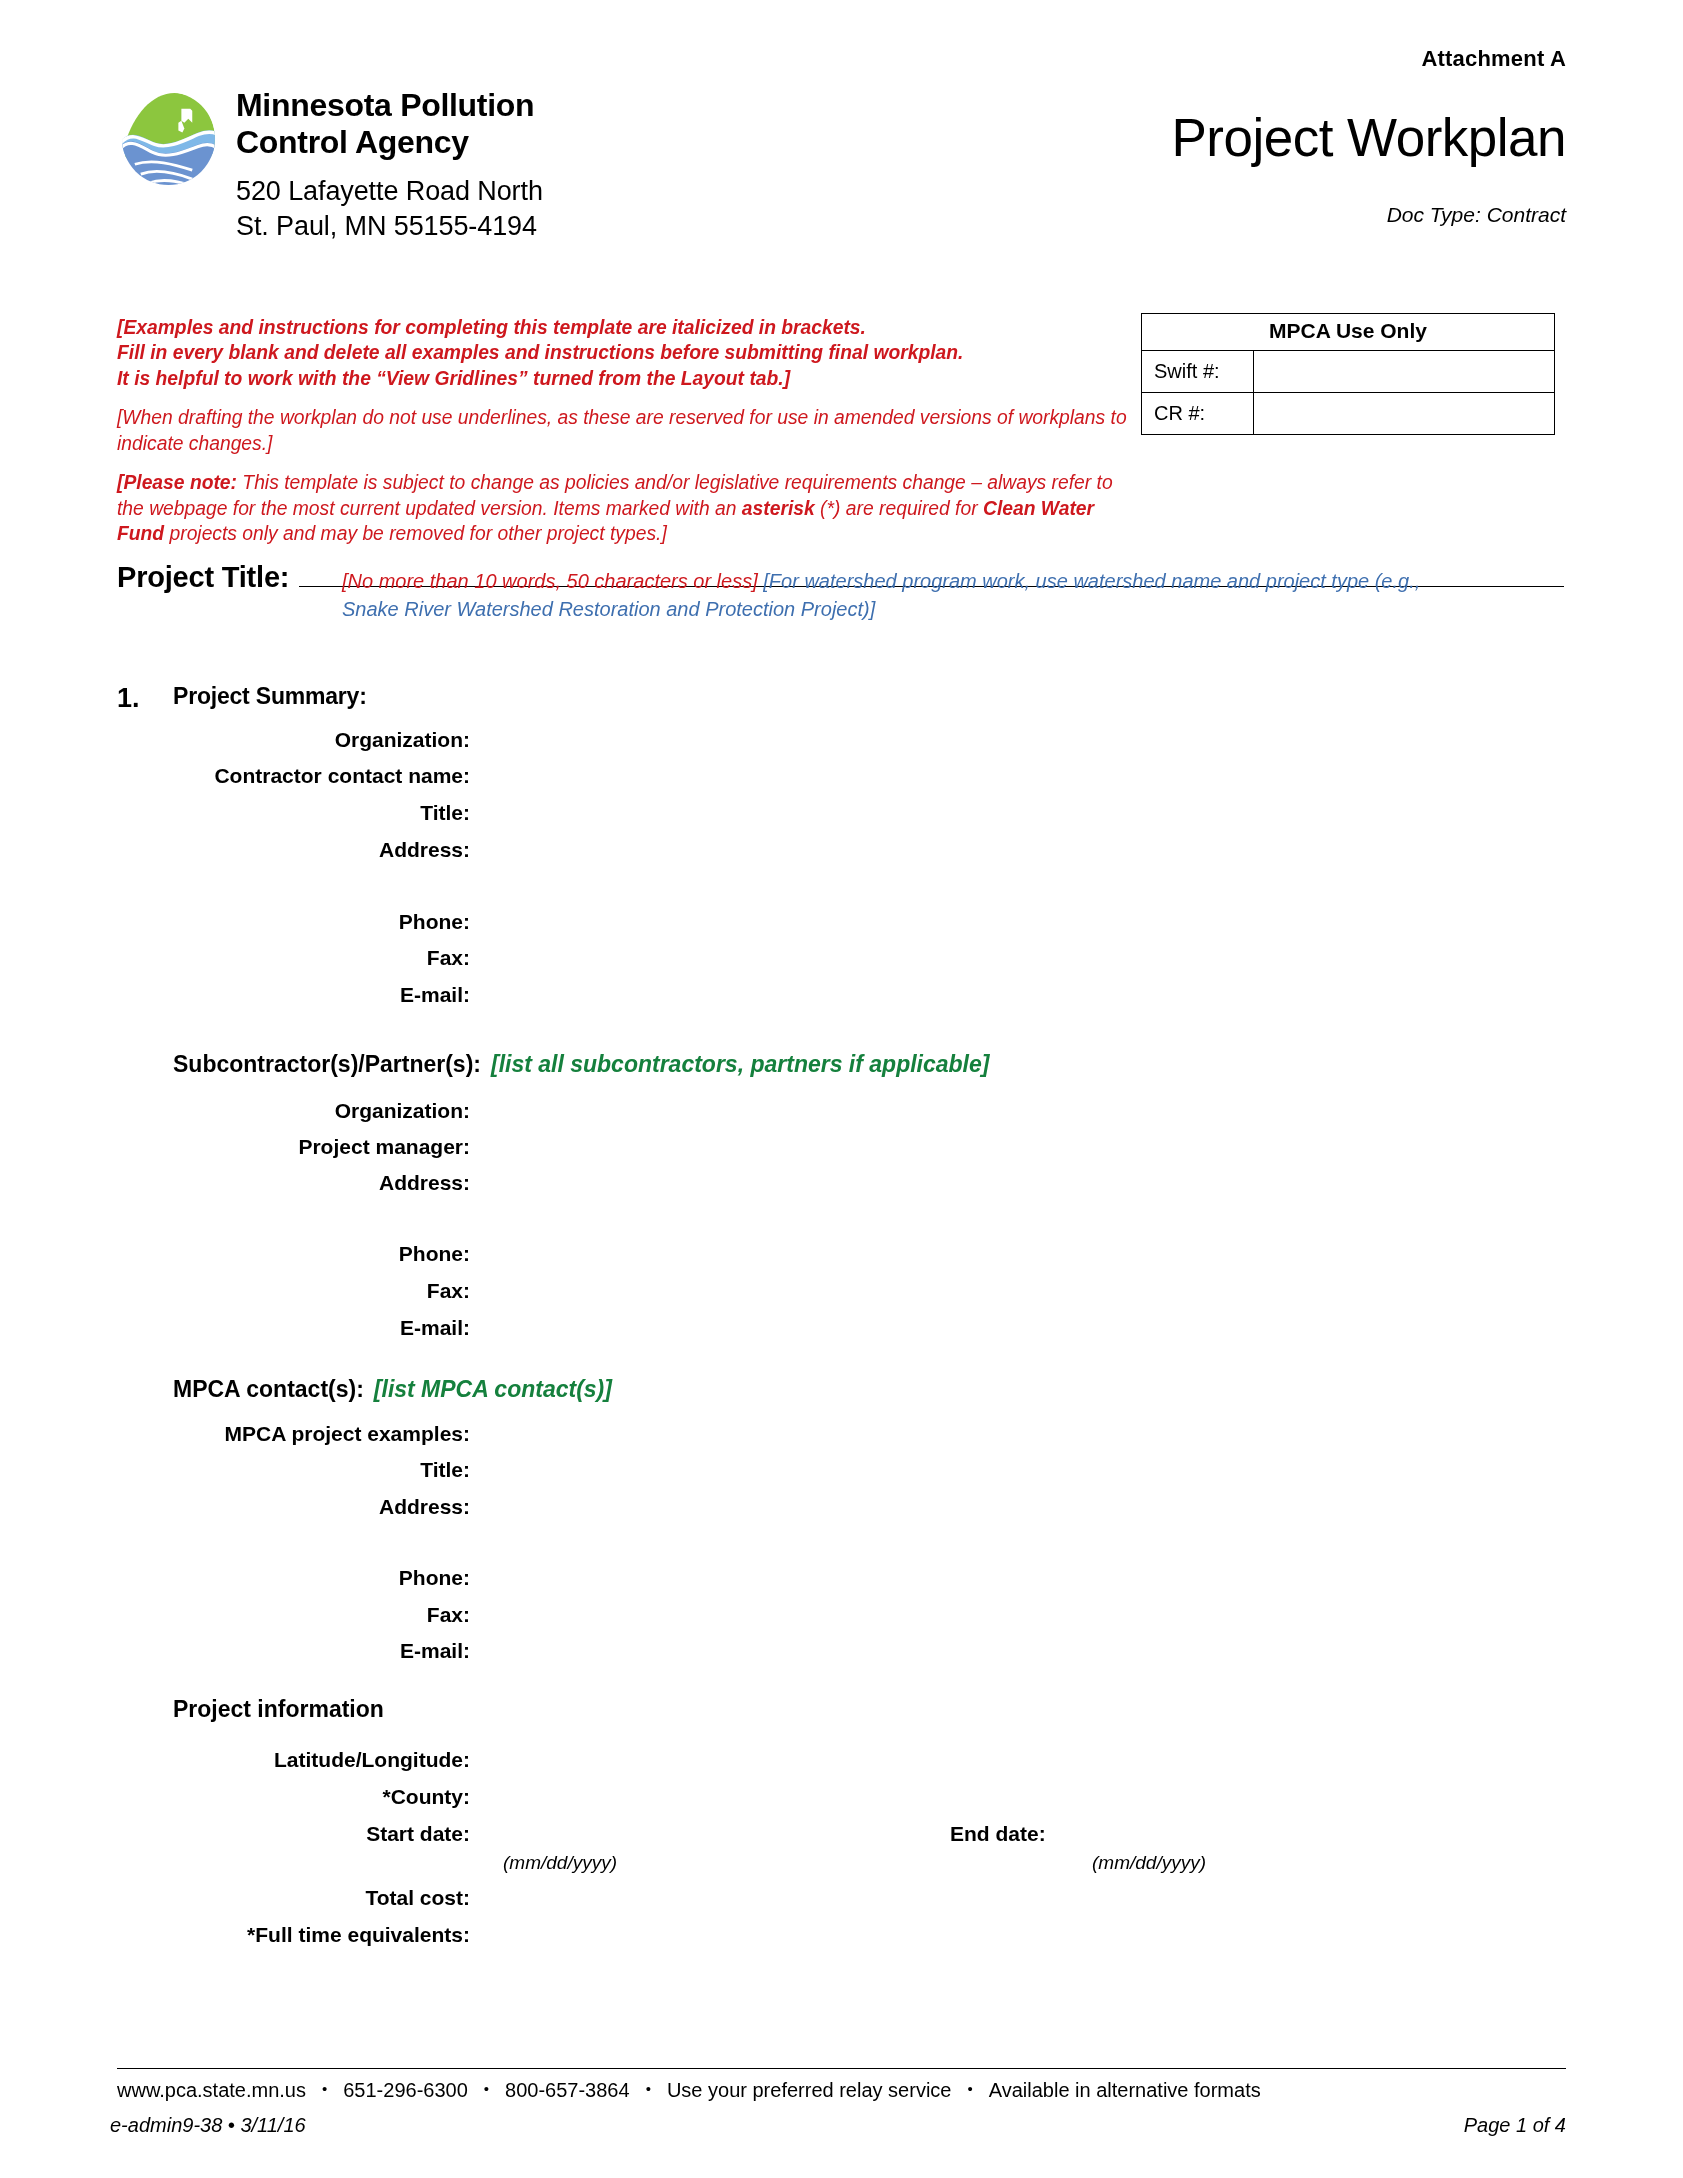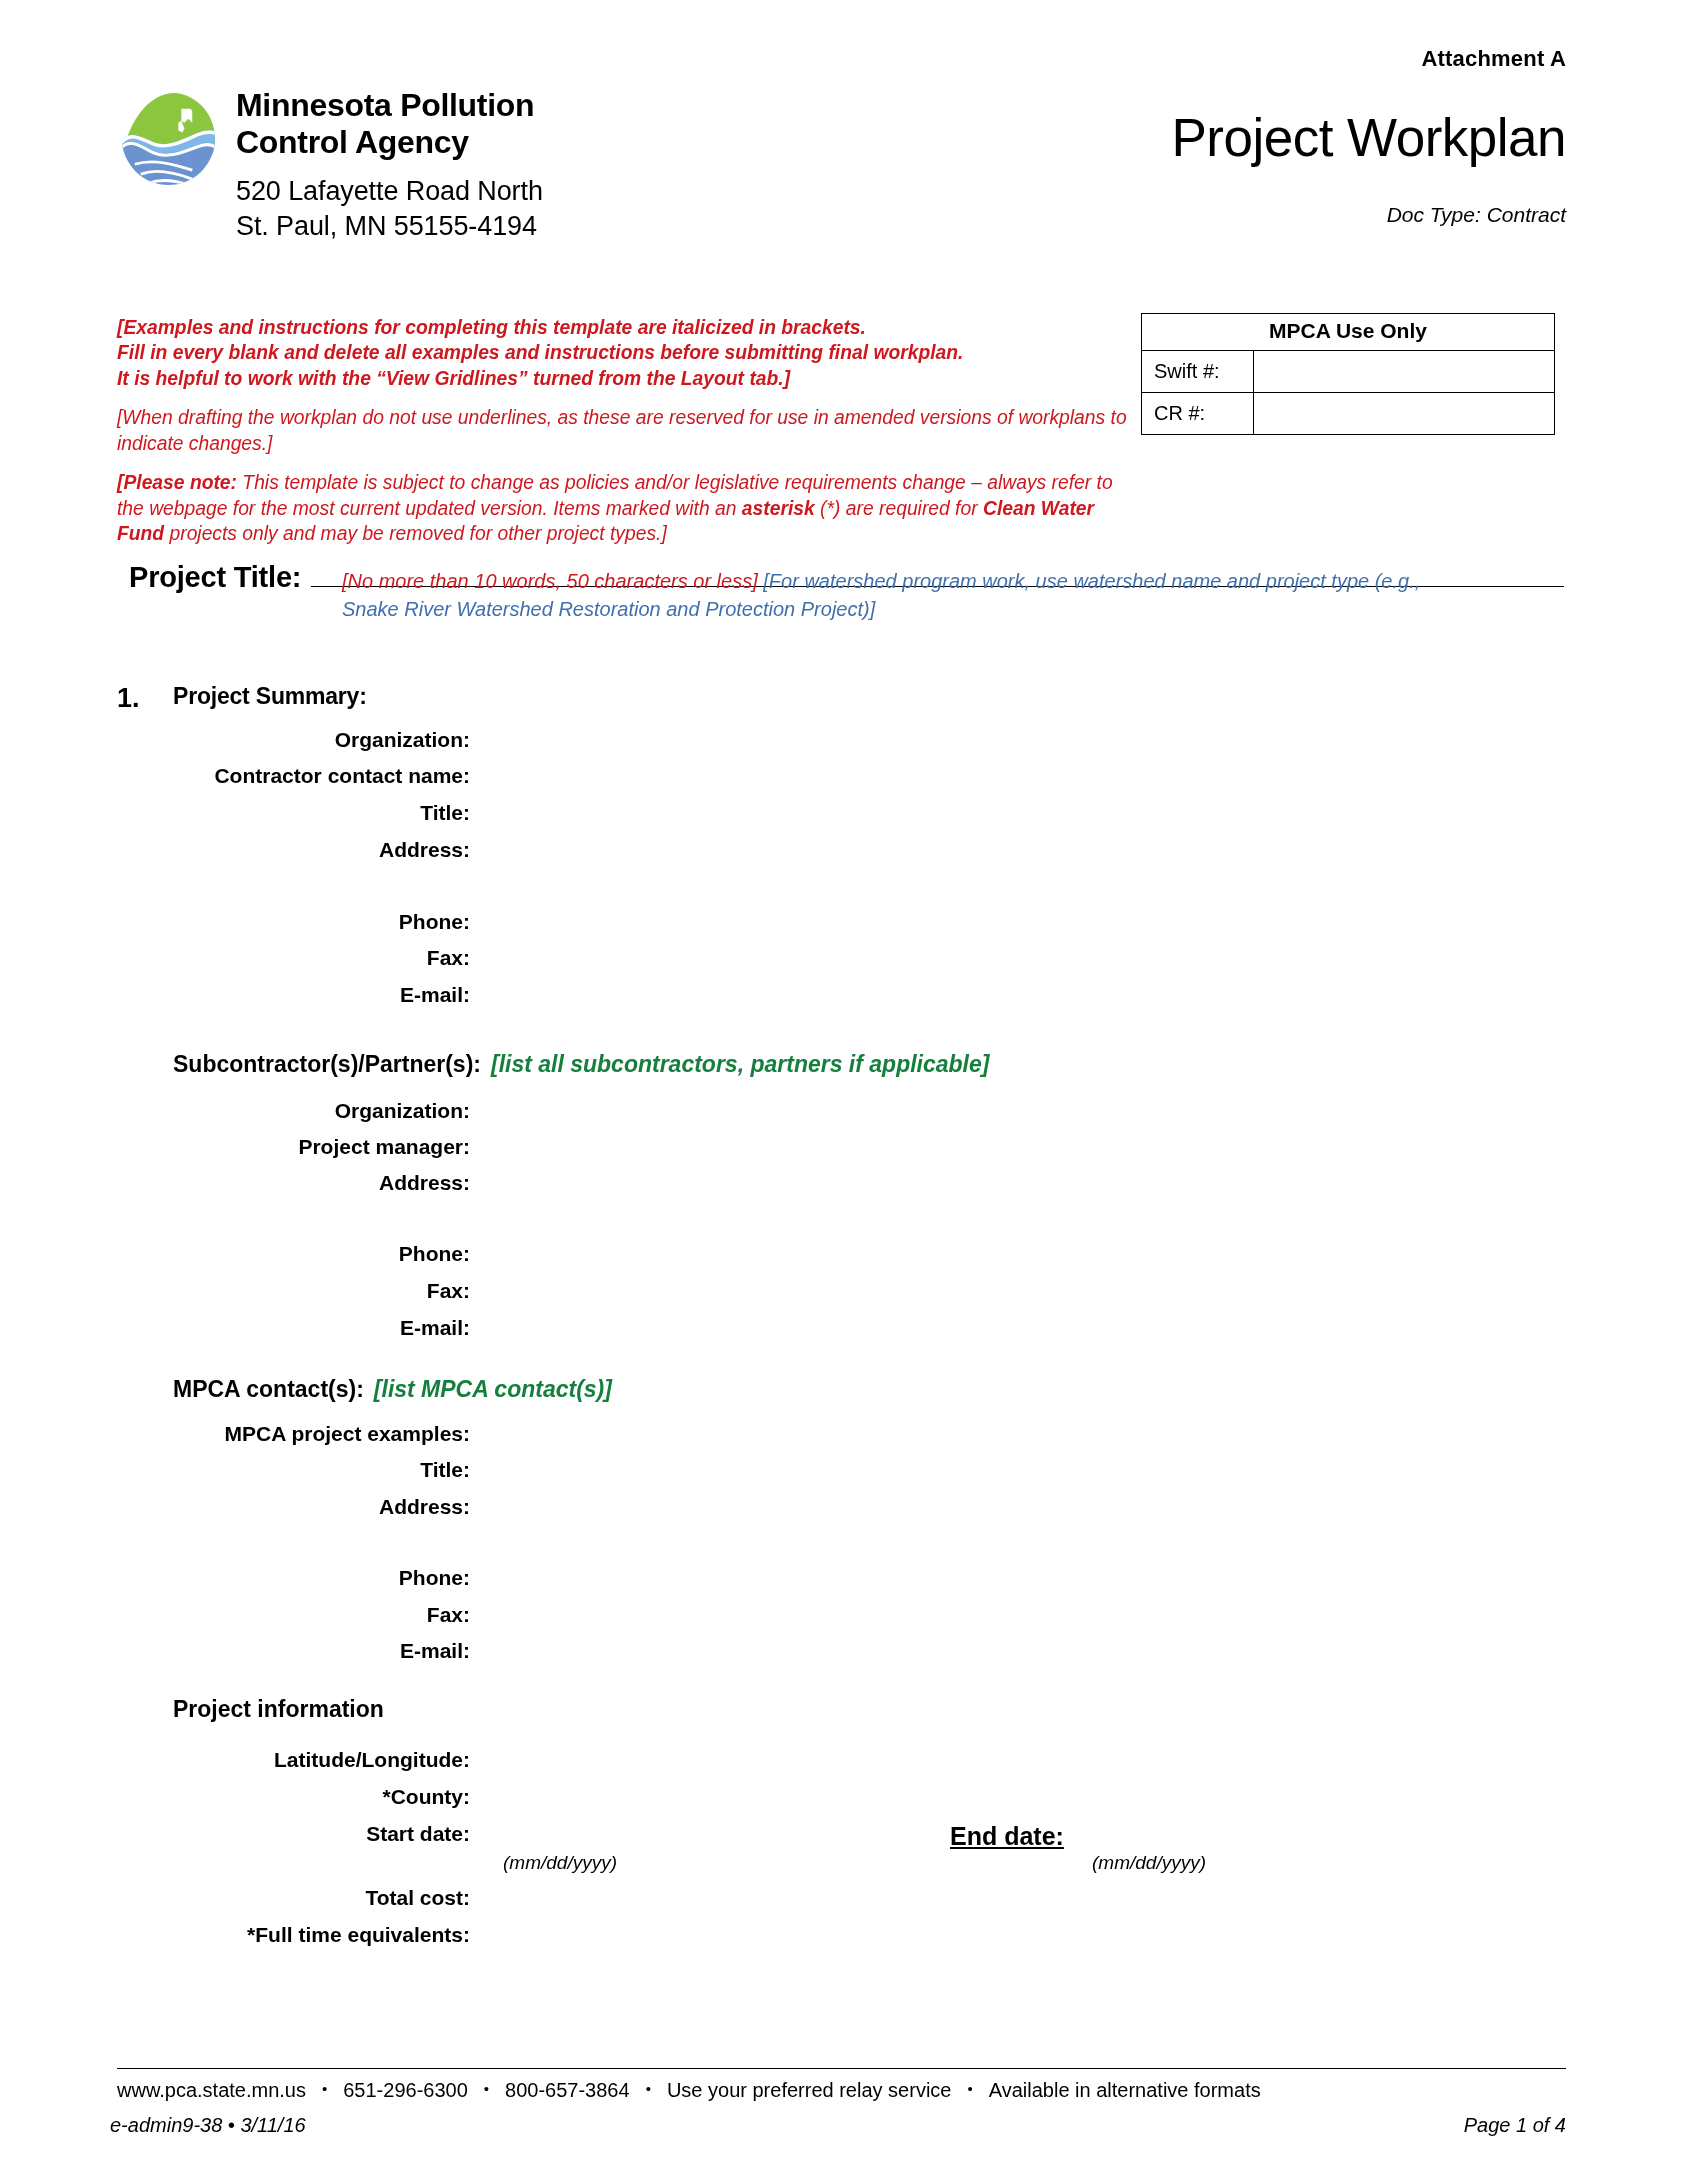--- a/index.html
+++ b/index.html
@@ -137,21 +137,20 @@
     top: 552px;
     width: 1447px;
     display: flex;
     align-items: baseline;
   }
   .ptitle-label {
     font-size: 29px;
     font-weight: bold;
     white-space: nowrap;
     letter-spacing: -0.2px;
-    margin-left: 12px;
   }
   .ptitle-line {
     flex: 1;
     margin-left: 10px;
     border-bottom: 1.6px solid #000;
     height: 34px;
   }
   .ptitle-hint {
     position: absolute;
     left: 342px;
@@ -207,24 +206,23 @@
 
   .plain-head {
     position: absolute;
     font-size: 23px;
     font-weight: bold;
     white-space: nowrap;
   }
 
   .enddate-lbl {
     position: absolute;
-    font-size: 25px;
-    font-weight: bold;
-    white-space: nowrap;
-    text-decoration: underline;
+    font-size: 21px;
+    font-weight: bold;
+    white-space: nowrap;
   }
   .date-hint {
     position: absolute;
     font-size: 19px;
     font-style: italic;
     white-space: nowrap;
   }
 
   
   .footer-rule {

